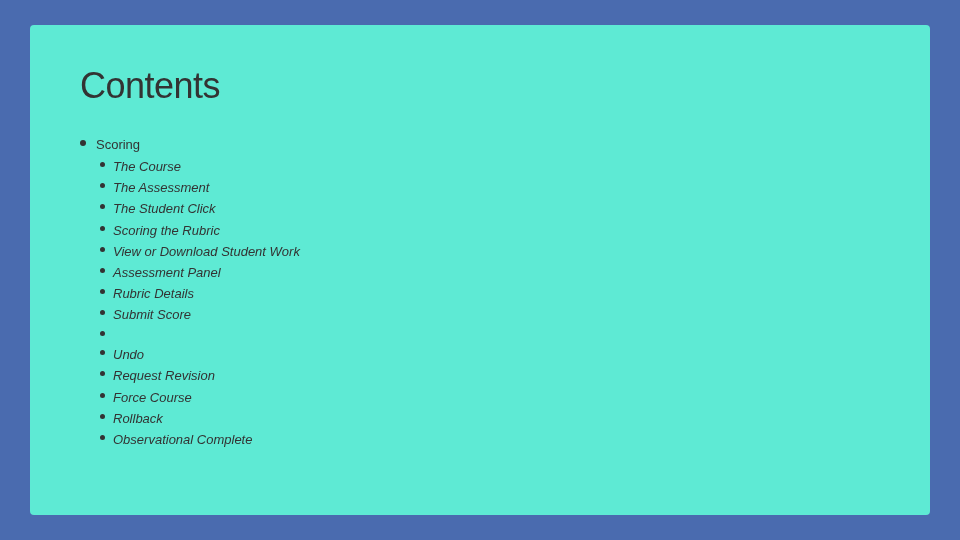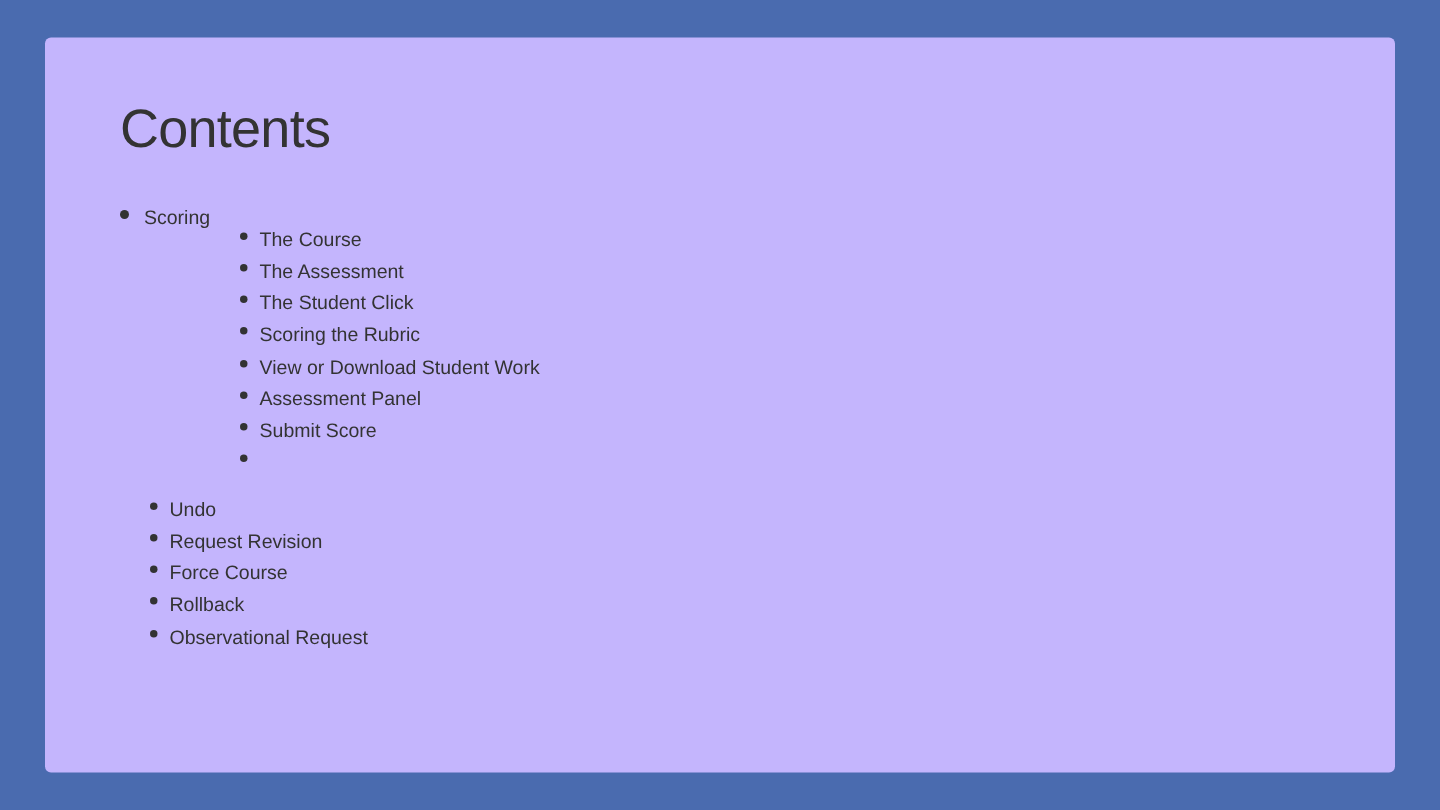--- a/index.html
+++ b/index.html
@@ -14,21 +14,21 @@
       background: #4a6baf;
       display: flex;
       align-items: center;
       justify-content: center;
       font-family: 'Segoe UI', Arial, sans-serif;
     }
 
     .slide-container {
       width: 900px;
       height: 490px;
-      background: #c4b5fd;
+      background: #5eead4;
       border-radius: 4px;
       padding: 40px 50px;
       position: relative;
     }
 
     .slide-title {
       font-size: 36px;
       font-weight: 300;
       color: #333333;
       margin-bottom: 28px;
@@ -65,21 +65,22 @@
 
     .top-level-label {
       font-size: 13px;
       font-weight: 400;
       color: #333;
     }
 
     .sub-list {
       list-style: none;
       padding: 0;
-      margin-top: 15px;
+      margin-top: 2px;
+      font-style: italic;
     }
 
     .sub-list > li {
       display: flex;
       align-items: flex-start;
       margin-bottom: 1px;
     }
 
     .sub-bullet-dot {
       display: inline-block;
@@ -92,21 +93,21 @@
       flex-shrink: 0;
     }
 
     .sub-label {
       font-size: 13px;
       color: #333;
     }
 
     .list-item-wrapper {
       display: flex;
-      flex-direction: row;
+      flex-direction: column;
     }
 
     .top-item-content {
       display: flex;
       align-items: flex-start;
     }
   </style>
 </head>
 <body>
 
@@ -140,20 +141,24 @@
               <li>
                 <span class="sub-bullet-dot"></span>
                 <span class="sub-label">View or Download Student Work</span>
               </li>
               <li>
                 <span class="sub-bullet-dot"></span>
                 <span class="sub-label">Assessment Panel</span>
               </li>
               <li>
                 <span class="sub-bullet-dot"></span>
+                <span class="sub-label">Rubric Details</span>
+              </li>
+              <li>
+                <span class="sub-bullet-dot"></span>
                 <span class="sub-label">Submit Score</span>
               </li>
               <li>
                 <span class="sub-bullet-dot"></span>
               </li>
             </ul>
           </div>
         </li>
         <li>
           <div class="list-item-wrapper">
@@ -169,20 +174,20 @@
               <li>
                 <span class="sub-bullet-dot"></span>
                 <span class="sub-label">Force Course</span>
               </li>
               <li>
                 <span class="sub-bullet-dot"></span>
                 <span class="sub-label">Rollback</span>
               </li>
               <li>
                 <span class="sub-bullet-dot"></span>
-                <span class="sub-label">Observational Request</span>
+                <span class="sub-label">Observational Complete</span>
               </li>
             </ul>
           </div>
         </li>
       </ul>
   </div>
 </div>
 
 </body></html>

